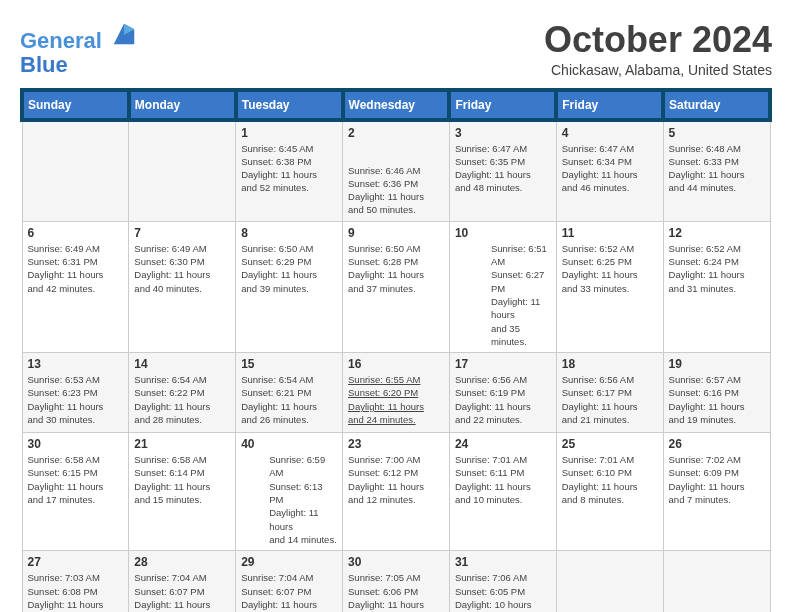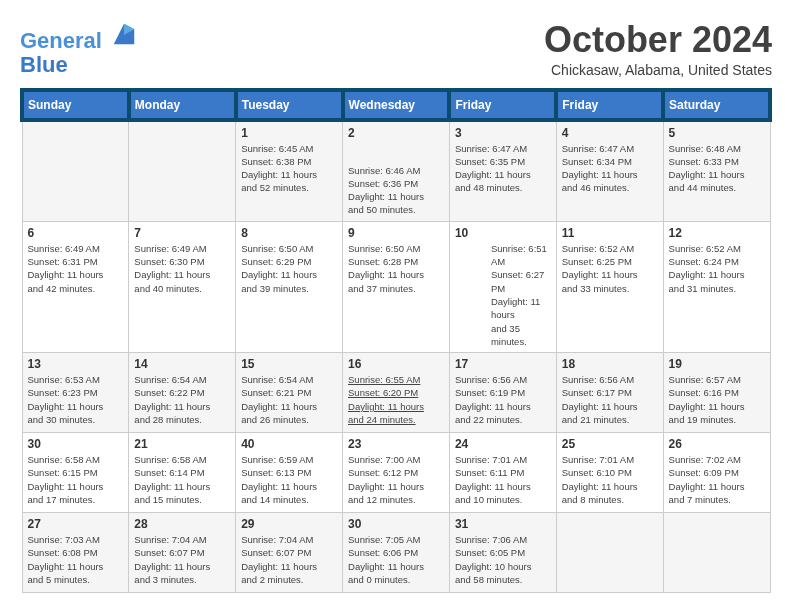--- a/index.html
+++ b/index.html
@@ -278,21 +278,21 @@
         </td>
         <td>
           <span class="day-num">21</span>
           <div class="day-info" style="white-space: pre-line;">Sunrise: 6:58 AM
 Sunset: 6:14 PM
 Daylight: 11 hours
 and 15 minutes.</div>
         </td>
         <td>
           <span class="day-num">40</span>
-          <div class="day-info" style="white-space: pre-line;">Sunrise: 6:59 AM
+          <div class="day-info" style="white-space: pre-line; margin-left: 28px;">Sunrise: 6:59 AM
 Sunset: 6:13 PM
 Daylight: 11 hours
 and 14 minutes.</div>
         </td>
         <td>
           <span class="day-num">23</span>
           <div class="day-info" style="white-space: pre-line;">Sunrise: 7:00 AM
 Sunset: 6:12 PM
 Daylight: 11 hours
 and 12 minutes.</div>

